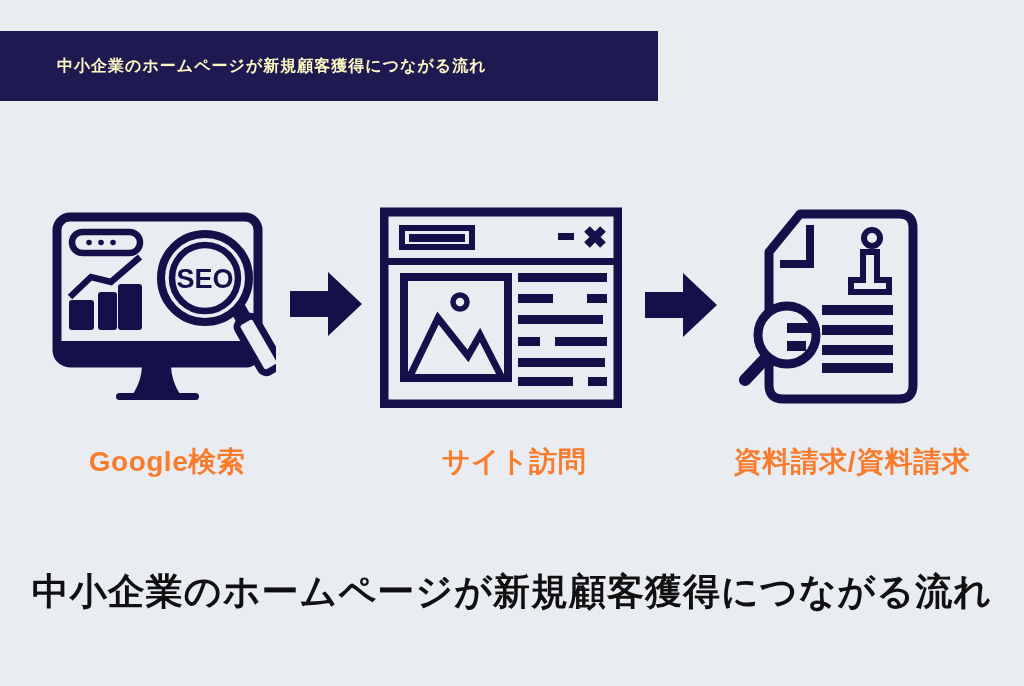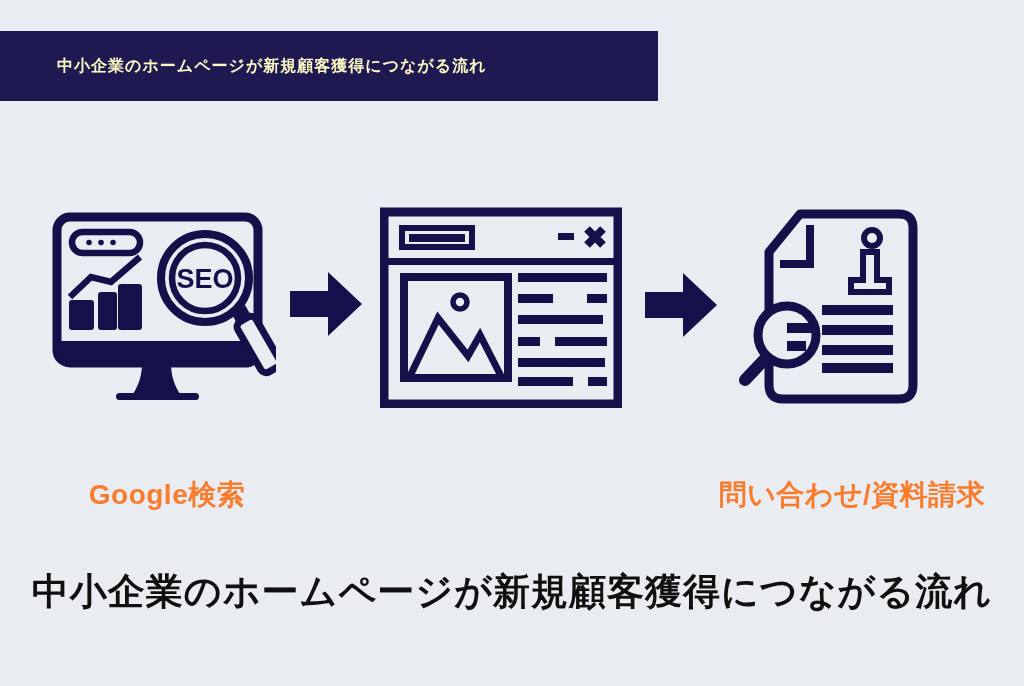--- a/index.html
+++ b/index.html
@@ -21,21 +21,21 @@
     padding-left:57px;
   }
   .banner-title{
     color:#fef9c3;font-size:16px;font-weight:700;letter-spacing:1px;
     white-space:nowrap;
   }
   .icon-abs{position:absolute;}
   .step-label{
     position:absolute;top:444px;height:36px;line-height:36px;
     text-align:center;color:var(--orange);font-size:28px;font-weight:700;
-    white-space:nowrap;letter-spacing:0.5px;margin-top:33px;
+    white-space:nowrap;letter-spacing:0.5px;
   }
   .label-1{left:42px;width:250px;}
   .label-2{left:389px;width:250px;}
   .label-3{left:702px;width:300px;}
   .footer-headline{
     position:absolute;left:0;top:567px;width:1024px;text-align:center;
     color:var(--ink);font-size:37px;font-weight:700;letter-spacing:1px;
     white-space:nowrap;
   }
   
@@ -128,17 +128,18 @@
     </g>
     <g>
       <circle class="ring" cx="50" cy="133" r="29" stroke-width="9"></circle>
       <rect class="fN" x="50" y="121" width="25" height="10"></rect>
       <rect class="fN" x="50" y="139" width="19" height="10"></rect>
       <line class="sN" x1="28" y1="157" x2="8" y2="178" stroke-width="12" stroke-linecap="round"></line>
     </g>
   </svg>
 
   <div class="step-label label-1">Google検索</div>
-  <div class="step-label label-3">問い合わせ/資料請求</div>
+  <div class="step-label label-2">サイト訪問</div>
+  <div class="step-label label-3">資料請求/資料請求</div>
 
   <div class="footer-headline">中小企業のホームページが新規顧客獲得につながる流れ</div>
 
 </div>
 
 </body></html>

